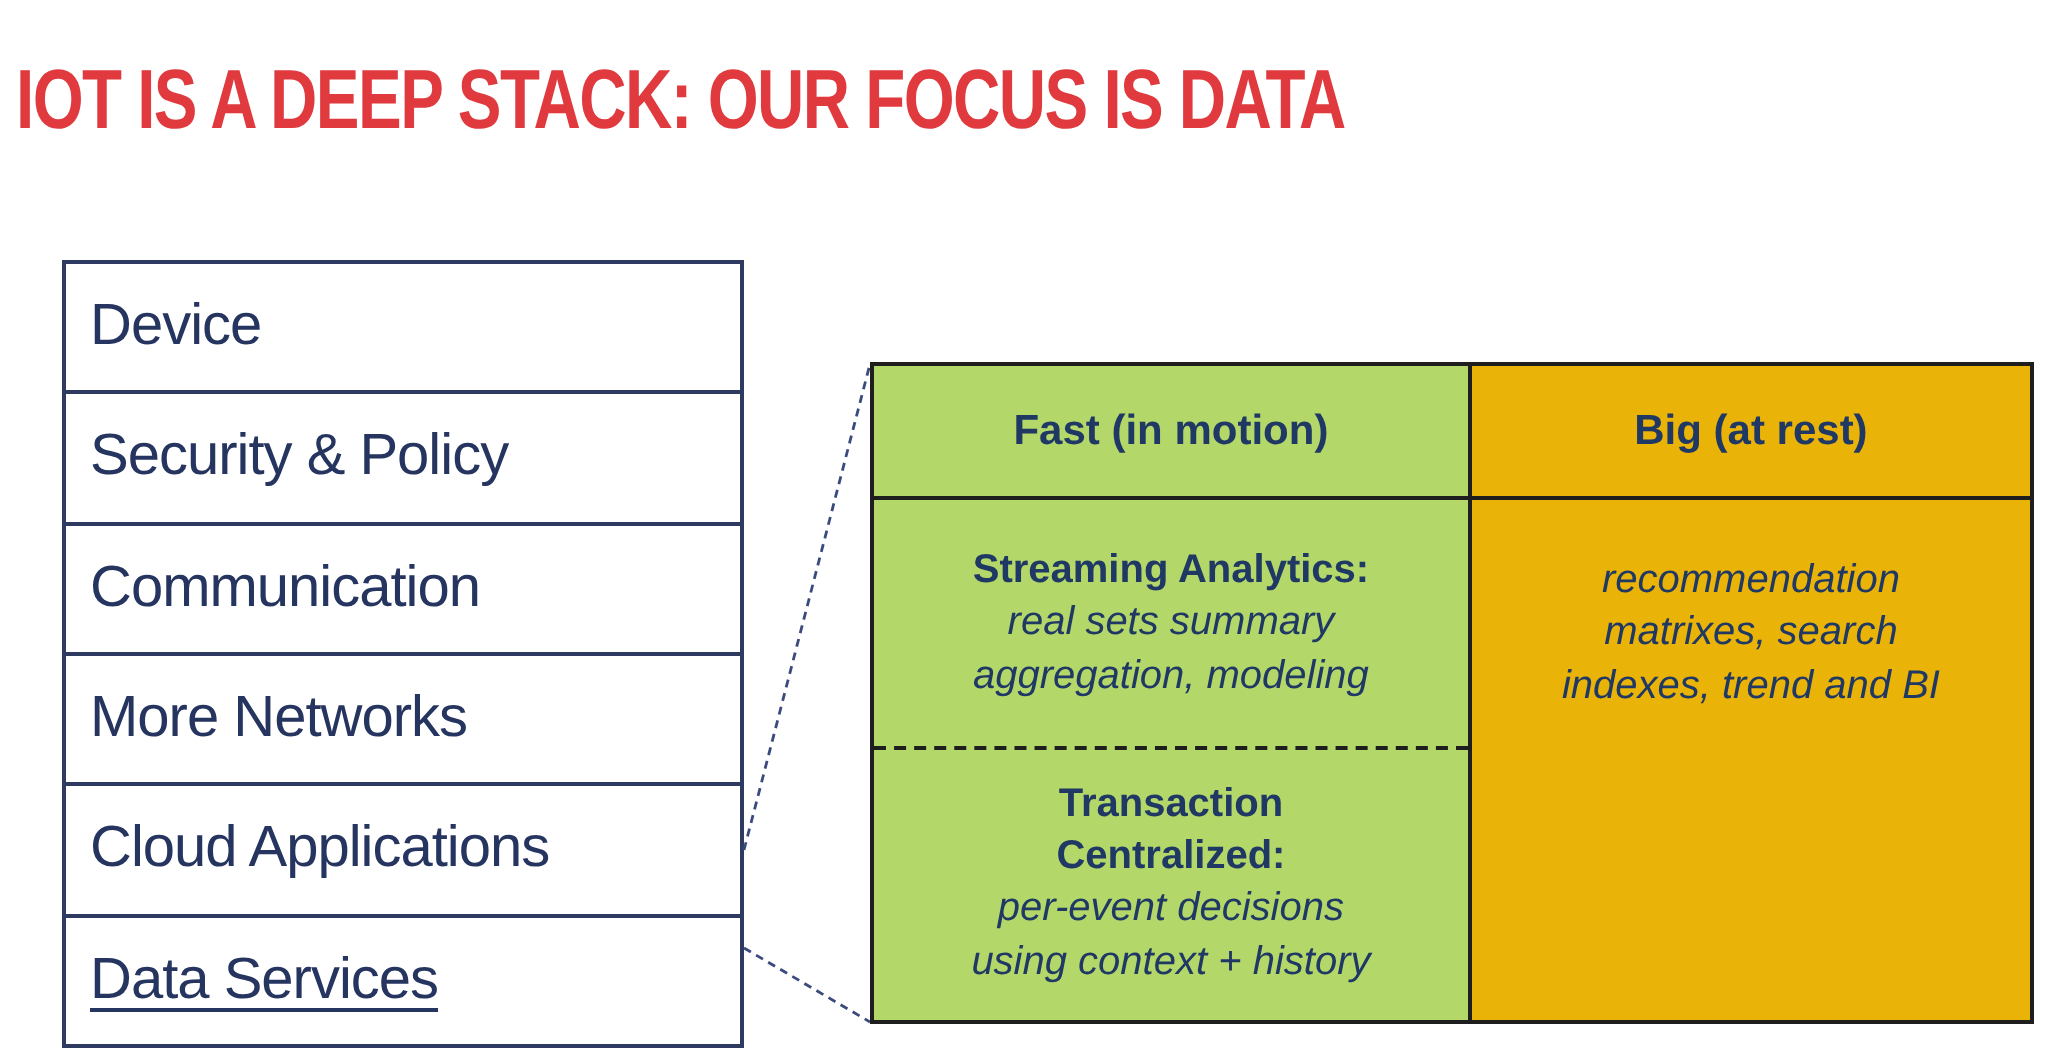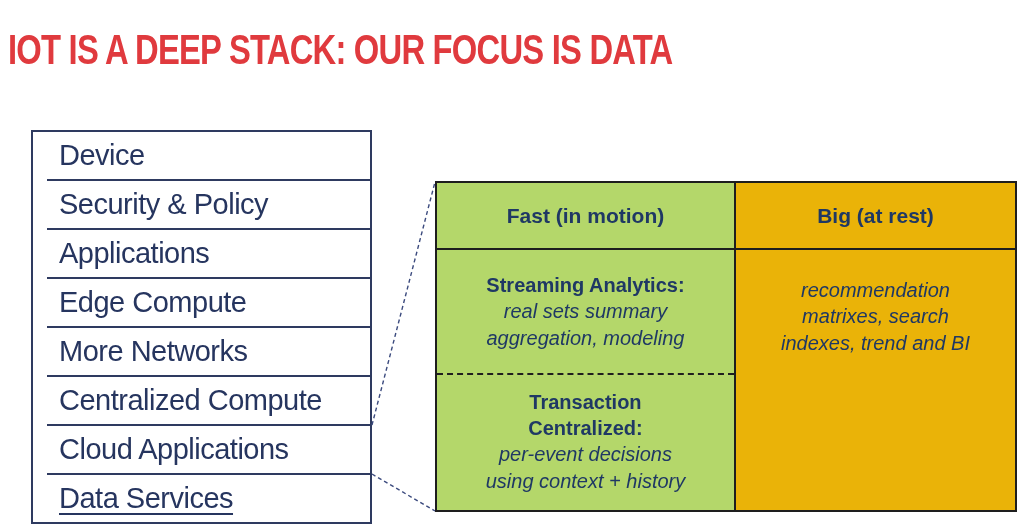--- a/index.html
+++ b/index.html
@@ -36,21 +36,20 @@
     position: absolute;
     left: 31px;
     top: 118px;
     width: 341px;
     height: 394px;
     border: 2px solid #2e3a60;
     box-sizing: border-box;
     display: flex;
     flex-direction: column;
     background: #ffffff;
-    padding-left: 14px;
   }
   .stack-row {
     flex: 1 1 0;
     display: flex;
     align-items: center;
     padding-left: 12px;
     border-top: 2px solid #2e3a60;
     box-sizing: border-box;
     color: #26355f;
     font-size: 29px;
@@ -131,30 +130,24 @@
   <div class="title">IOT IS A DEEP STACK: OUR FOCUS IS DATA</div>
 
   <div class="stack">
     <div class="stack-row">
       <span>Device</span>
     </div>
     <div class="stack-row">
       <span>Security &amp; Policy</span>
     </div>
     <div class="stack-row">
-      <span>Applications</span>
-    </div>
-    <div class="stack-row">
-      <span>Edge Compute</span>
+      <span>Communication</span>
     </div>
     <div class="stack-row">
       <span>More Networks</span>
-    </div>
-    <div class="stack-row">
-      <span>Centralized Compute</span>
     </div>
     <div class="stack-row">
       <span>Cloud Applications</span>
     </div>
     <div class="stack-row">
       <span class="underlined">Data Services</span>
     </div>
   </div>
 
   <svg class="connectors" viewBox="0 0 1024 526">

